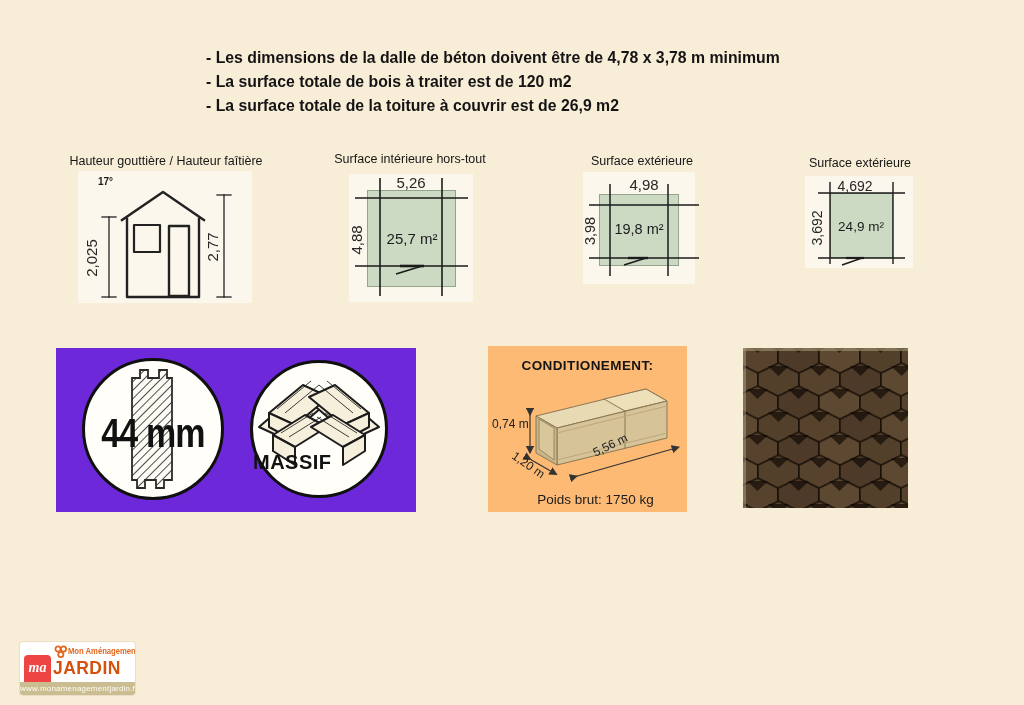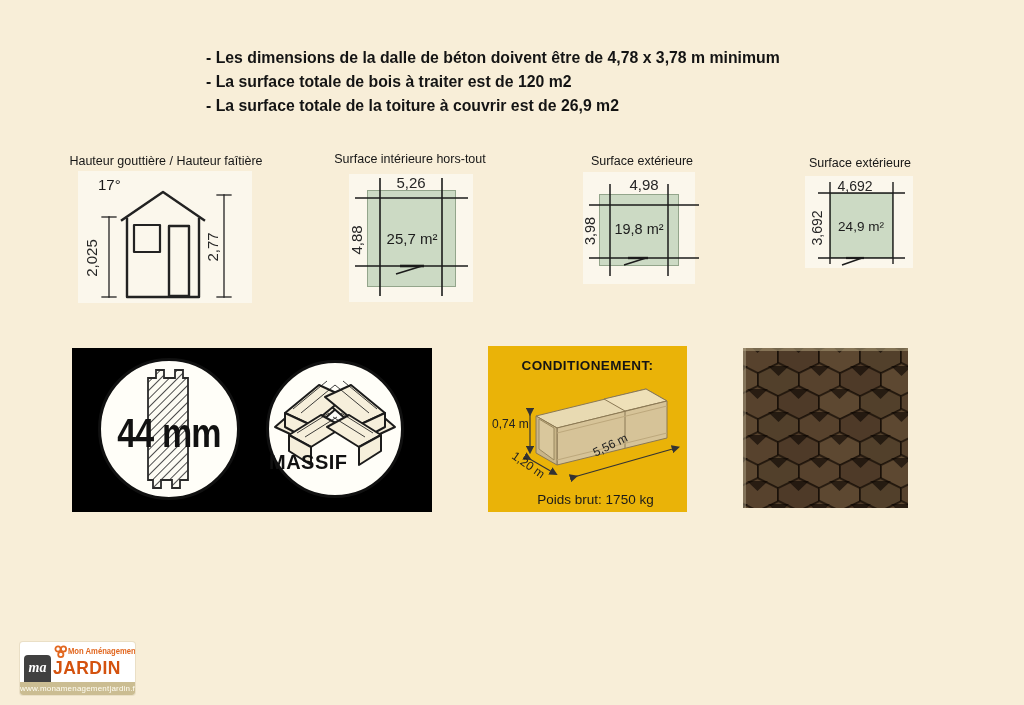--- a/index.html
+++ b/index.html
@@ -24,21 +24,21 @@
   .circle { position:absolute; border:3px solid #101010; border-radius:50%; background:#fffef8; }
   .bigmm { position:absolute; text-align:center; font-weight:800; font-size:40px; letter-spacing:-1px;
            transform:scaleX(.85); transform-origin:center; color:#111; }
   .massif { position:absolute; text-align:left; font-weight:800; font-size:20px; letter-spacing:.5px; color:#111; }
   .pkg-title { position:absolute; text-align:center; font-weight:700; font-size:13.5px; letter-spacing:.4px; color:#151515; }
   .pkg-dim { position:absolute; font-size:12px; color:#222; white-space:nowrap; }
   .pkg-weight { position:absolute; text-align:center; font-size:13.5px; color:#1b1b1b; }
   .shingles { position:absolute; overflow:hidden; background:#241a10; }
   .logo { position:absolute; left:20px; top:642px; width:115px; height:53px; background:#ffffff;
           border-radius:3px; box-shadow:0 0 0 1px #eadfc6; overflow:hidden; }
-  .logo-mono { position:absolute; left:4px; top:13px; width:27px; height:34px; background:#404040;
+  .logo-mono { position:absolute; left:4px; top:13px; width:27px; height:34px; background:#ef4444;
                border-radius:4px; color:#fff; font-family:"Liberation Serif", serif; font-style:italic;
                font-weight:700; font-size:14px; text-align:center; line-height:25px; }
   .logo-top { position:absolute; left:48px; top:4px; font-size:8.5px; font-weight:700; color:#e2671f;
               white-space:nowrap; transform:scaleX(.9); transform-origin:left top; }
   .logo-main { position:absolute; left:33px; top:15px; font-size:19px; font-weight:800; color:#d4520e;
                white-space:nowrap; transform:scaleX(.92); transform-origin:left top; letter-spacing:.5px; }
   .logo-strip { position:absolute; left:0; top:40px; width:115px; height:13px; background:#cbbd92;
                 color:#fffdf2; font-size:8px; text-align:center; line-height:13px; letter-spacing:.2px; white-space:nowrap; }
   svg { display:block; }
 </style>
@@ -64,21 +64,21 @@
         <g stroke-width="1.3">
           <line x1="31" y1="46" x2="31" y2="126"></line>
           <line x1="24" y1="46" x2="38" y2="46"></line>
           <line x1="24" y1="126" x2="38" y2="126"></line>
           <line x1="146" y1="24" x2="146" y2="126"></line>
           <line x1="139" y1="24" x2="153" y2="24"></line>
           <line x1="139" y1="126" x2="153" y2="126"></line>
         </g>
       </g>
     </svg>
-    <span class="abs" style="left:20px;top:5px;font-size:15px;font-weight:400">17°</span>
+    <span class="abs" style="left:20px;top:5px;font-size:10px;font-weight:700">17°</span>
     <span class="abs rot dim" style="left:13px;top:87px">2,025</span>
     <span class="abs rot dim" style="left:134px;top:76px">2,77</span>
   </div>
 
   <div class="dg-title" style="left:324px;top:152px;width:172px">Surface intérieure hors-tout</div>
   <div class="panel" style="left:349px;top:174px;width:124px;height:128px">
     <span class="topnum dim" style="left:0;top:0;width:124px">5,26</span>
     <div class="green" style="left:18px;top:16px;width:89px;height:97px"></div>
     <svg class="abs" style="left:0;top:0" width="124" height="128" viewBox="0 0 124 128">
       <g stroke="#1b1b1b" stroke-width="1.6" fill="none">
@@ -123,21 +123,21 @@
         <line x1="13" y1="17" x2="100" y2="17"></line>
         <line x1="13" y1="82" x2="100" y2="82"></line>
         <path d="M41,82 H59" stroke-width="2.2"></path>
         <path d="M37,89 L57,82"></path>
       </g>
     </svg>
     <span class="abs rot dim" style="left:12px;top:52px;font-size:14px">3,692</span>
     <span class="abs ctr dim area" style="left:56px;top:50px;font-size:13.5px">24,9 m²</span>
   </div>
 
-  <div class="panel" style="left:72px;top:348px;width:360px;height:164px;background:#000000">
+  <div class="panel" style="left:56px;top:348px;width:360px;height:164px;background:#6d28d9">
     <div class="circle" style="left:26px;top:10px;width:142px;height:142px">
       <svg width="136" height="136" viewBox="0 0 136 136">
         <defs>
           <pattern id="hatch" width="6" height="6" patternUnits="userSpaceOnUse" patternTransform="rotate(45)">
             <rect width="6" height="6" fill="#fdfcf4"></rect>
             <line x1="0" y1="0" x2="0" y2="6" stroke="#4d4d4d" stroke-width="2"></line>
           </pattern>
         </defs>
         <path d="M47,17 H55 V9 H63 V17 H74 V9 H82 V17 H87 V119 H79 V127 H71 V119 H60 V127 H52 V119 H47 Z" fill="url(#hatch)" stroke="#2a2a2a" stroke-width="1.8"></path>
       </svg>
@@ -165,21 +165,21 @@
           <line x1="28" y1="70" x2="60" y2="50"></line>
           <line x1="36" y1="74" x2="68" y2="54"></line>
           <line x1="104" y1="70" x2="72" y2="50"></line>
           <line x1="96" y1="74" x2="64" y2="54"></line>
         </g>
       </svg>
       <span class="massif" style="left:0;top:88px;width:138px">MASSIF</span>
     </div>
   </div>
 
-  <div class="panel" style="left:488px;top:346px;width:199px;height:166px;background:#eab308">
+  <div class="panel" style="left:488px;top:346px;width:199px;height:166px;background:#fdba74">
     <span class="pkg-title" style="left:0;top:12px;width:199px">CONDITIONEMENT:</span>
     <svg class="abs" style="left:16px;top:36px" width="183" height="100" viewBox="0 0 183 100">
       <defs>
         <marker id="ah" markerWidth="7" markerHeight="7" refX="3.5" refY="3.5" orient="auto">
           <path d="M0,0 L7,3.5 L0,7 Z" fill="#333"></path>
         </marker>
       </defs>
       <g stroke="#8a7854" stroke-width="1" stroke-linejoin="round">
         <polygon points="32,34 142,7 163,19 53,46" fill="#e8dab2"></polygon>
         <polygon points="100,17 142,7 163,19 121,29" fill="#eee0b8"></polygon>

